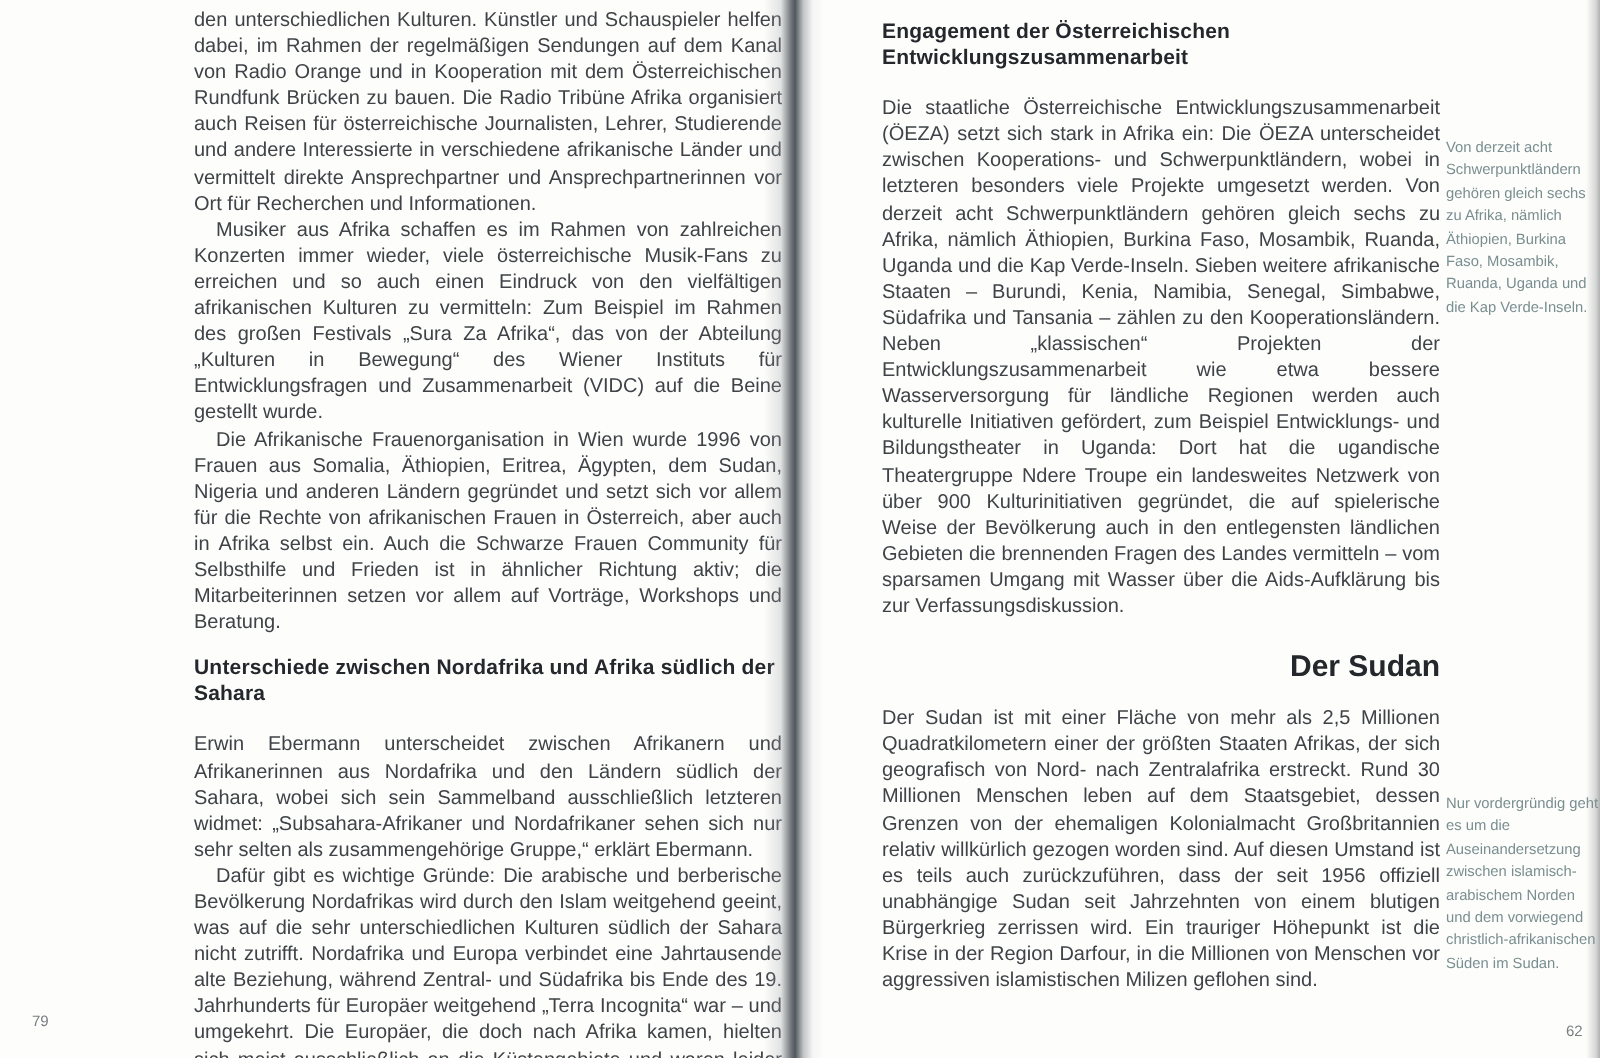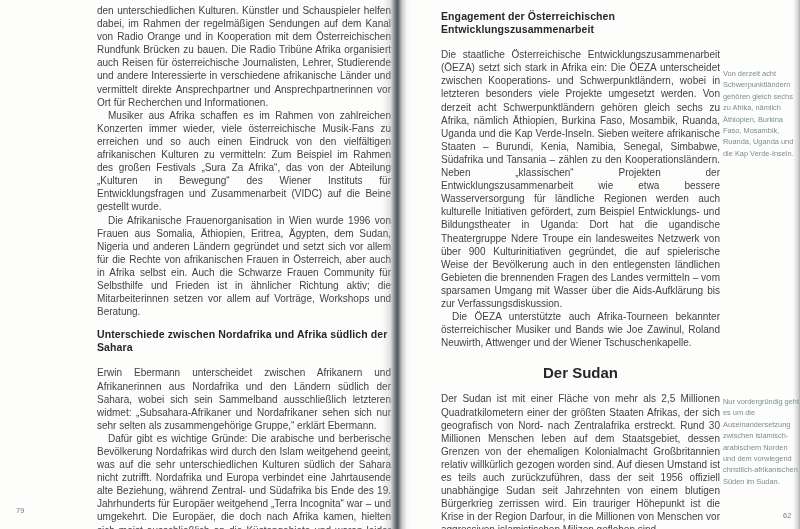--- a/index.html
+++ b/index.html
@@ -38,21 +38,21 @@
     color: #24282c;
     letter-spacing: 0.1px;
     text-align: left;
   }
   .section-heading.top { margin-top: 0; }
   .big-heading {
     margin: 17px 0 13px 0;
     font-size: 15px;
     font-weight: bold;
     color: #24282c;
-    text-align: center;
+    text-align: right;
   }
 
   .margin-note {
     position: absolute;
     color: #7a8e90;
     font-size: 7.4px;
     line-height: 11.4px;
     text-align: left;
   }
   .left .margin-note  { left: 18px;  top: 364px; width: 66px; }
@@ -104,21 +104,20 @@
       <p>Erwin Ebermann unterscheidet zwischen Afrikanern und Afrikanerinnen aus Nordafrika und den Ländern südlich der Sahara, wobei sich sein Sammelband ausschließlich letzteren widmet: „Subsahara-Afrikaner und Nordafrikaner sehen sich nur sehr selten als zusammengehörige Gruppe,“ erklärt Ebermann.</p>
       <p class="indent">Dafür gibt es wichtige Gründe: Die arabische und berberische Bevölkerung Nordafrikas wird durch den Islam weitgehend geeint, was auf die sehr unterschiedlichen Kulturen südlich der Sahara nicht zutrifft. Nordafrika und Europa verbindet eine Jahrtausende alte Beziehung, während Zentral- und Südafrika bis Ende des 19. Jahrhunderts für Europäer weitgehend „Terra Incognita“ war – und umgekehrt. Die Europäer, die doch nach Afrika kamen, hielten sich meist ausschließlich an die Küstengebiete und waren leider oft in den Sklavenhandel verwickelt. Die Bevölkerung Nordafrikas wurde kaum versklavt – anders als Millionen von Afrikanern, die südlich der Sahara Jahrhunderte lang von europäischen, aber auch arabischen Sklavenhändlern gejagt wurden.</p>
     </div>
     <div class="page-number">79</div>
   </div>
 
   <div class="page right">
     <div class="body-col">
       <h3 class="section-heading top">Engagement der Österreichischen Entwicklungszusammenarbeit</h3>
       <p>Die staatliche Österreichische Entwicklungszusammenarbeit (ÖEZA) setzt sich stark in Afrika ein: Die ÖEZA unterscheidet zwischen Kooperations- und Schwerpunktländern, wobei in letzteren besonders viele Projekte umgesetzt werden. Von derzeit acht Schwerpunktländern gehören gleich sechs zu Afrika, nämlich Äthiopien, Burkina Faso, Mosambik, Ruanda, Uganda und die Kap Verde-Inseln. Sieben weitere afrikanische Staaten – Burundi, Kenia, Namibia, Senegal, Simbabwe, Südafrika und Tansania – zählen zu den Kooperationsländern. Neben „klassischen“ Projekten der Entwicklungszusammenarbeit wie etwa bessere Wasserversorgung für ländliche Regionen werden auch kulturelle Initiativen gefördert, zum Beispiel Entwicklungs- und Bildungstheater in Uganda: Dort hat die ugandische Theatergruppe Ndere Troupe ein landesweites Netzwerk von über 900 Kulturinitiativen gegründet, die auf spielerische Weise der Bevölkerung auch in den entlegensten ländlichen Gebieten die brennenden Fragen des Landes vermitteln – vom sparsamen Umgang mit Wasser über die Aids-Aufklärung bis zur Verfassungsdiskussion.</p>
-      <p class="indent">Die ÖEZA unterstützte auch Afrika-Tourneen bekannter österreichischer Musiker und Bands wie Joe Zawinul, Roland Neuwirth, Attwenger und der Wiener Tschuschenkapelle.</p>
       <h2 class="big-heading">Der Sudan</h2>
       <p>Der Sudan ist mit einer Fläche von mehr als 2,5 Millionen Quadratkilometern einer der größten Staaten Afrikas, der sich geografisch von Nord- nach Zentralafrika erstreckt. Rund 30 Millionen Menschen leben auf dem Staatsgebiet, dessen Grenzen von der ehemaligen Kolonialmacht Großbritannien relativ willkürlich gezogen worden sind. Auf diesen Umstand ist es teils auch zurückzuführen, dass der seit 1956 offiziell unabhängige Sudan seit Jahrzehnten von einem blutigen Bürgerkrieg zerrissen wird. Ein trauriger Höhepunkt ist die Krise in der Region Darfour, in die Millionen von Menschen vor aggressiven islamistischen Milizen geflohen sind.</p>
 
     </div>
     <div class="margin-note first">Von derzeit acht Schwerpunktländern gehören gleich sechs zu Afrika, nämlich Äthiopien, Burkina Faso, Mosambik, Ruanda, Uganda und die Kap Verde-Inseln.</div>
     <div class="margin-note second">Nur vordergründig geht es um die Auseinandersetzung zwischen islamisch-arabischem Norden und dem vorwiegend christlich-afrikanischen Süden im Sudan.</div>
     <div class="page-number">62</div>
   </div>
 
   <div class="gutter-shadow"></div>

